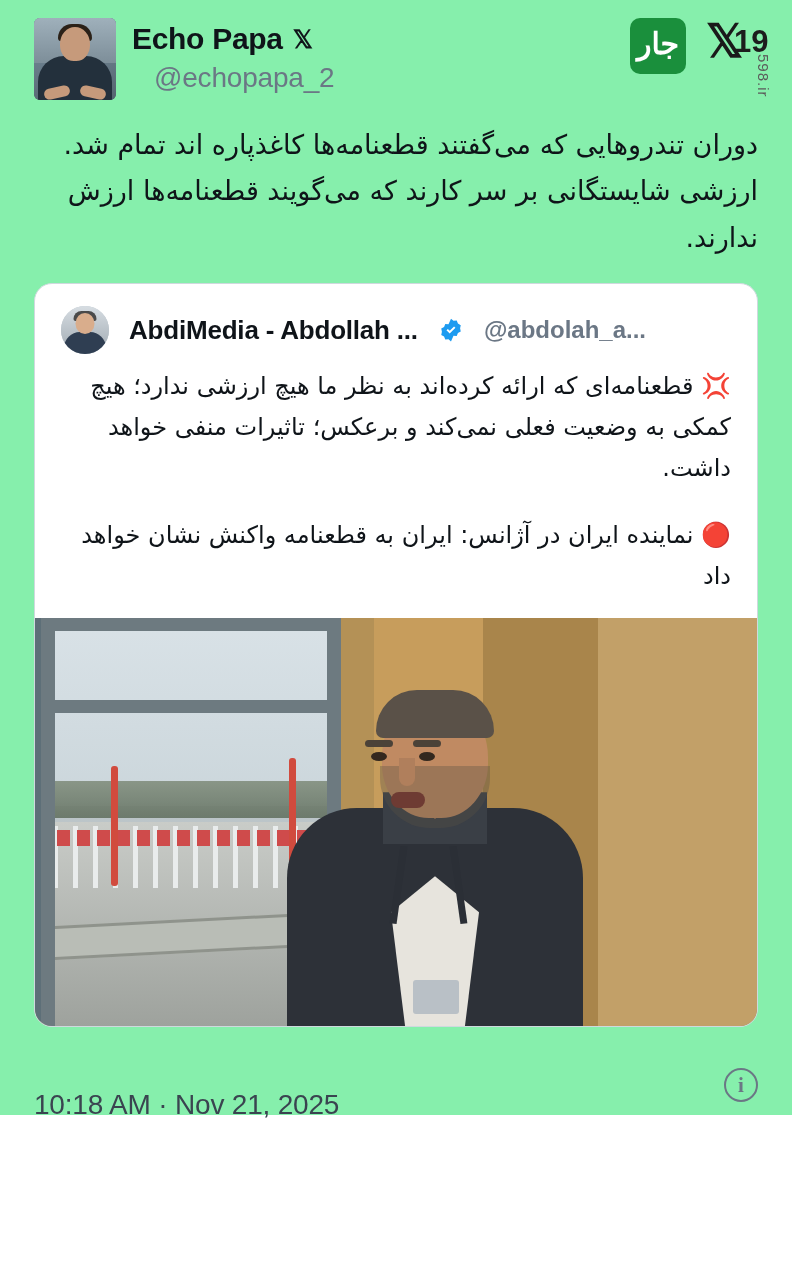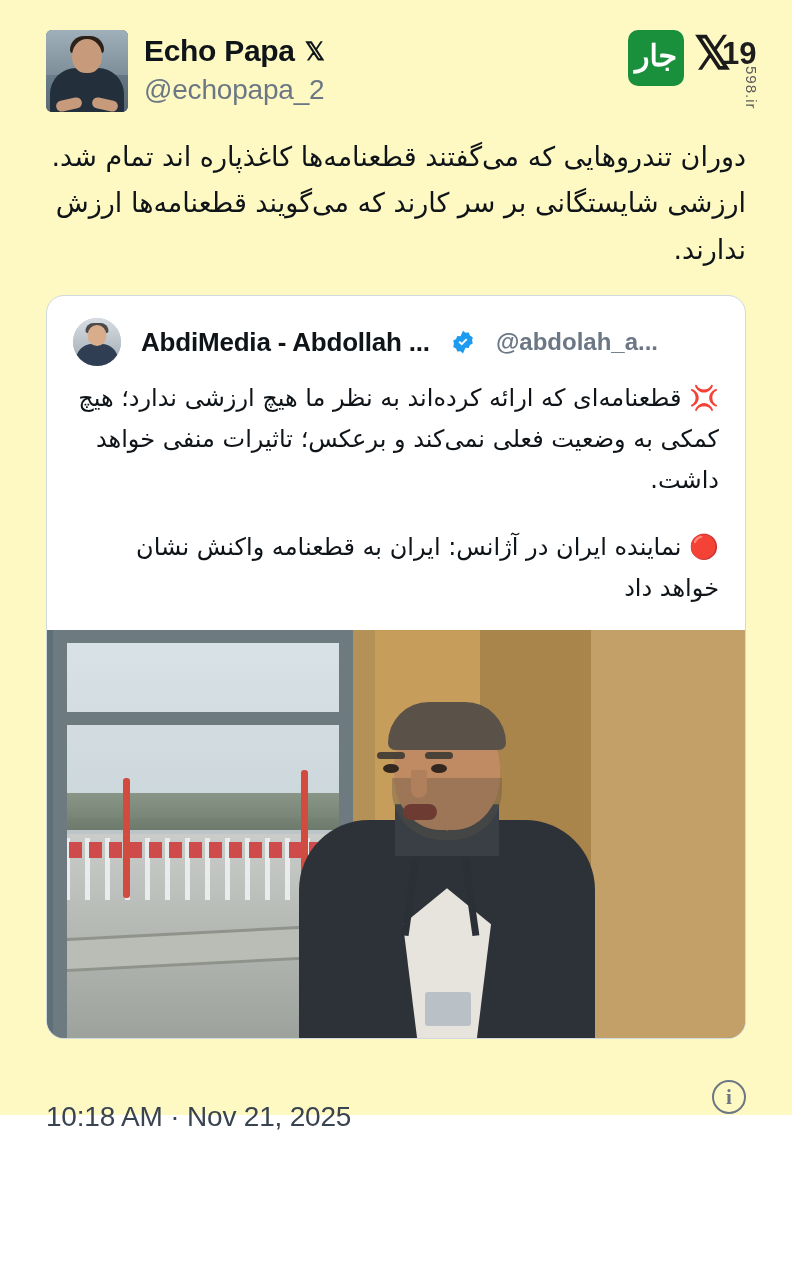--- a/index.html
+++ b/index.html
@@ -8,22 +8,22 @@
     height: 1280px;
     background: #ffffff;
     font-family: "Liberation Sans", sans-serif;
     color: #0f1419;
     overflow: hidden;
   }
   .screen {
     position: relative;
     width: 792px;
     height: 1115px;
-    background: #fef9c3;
-    padding: 16px;
+    background: #86efac;
+    padding: 4px;
   }
 
   
   .author-row {
     display: flex;
     align-items: flex-start;
     padding: 14px 18px 0 30px;
     position: relative;
   }
   .avatar {
@@ -96,30 +96,31 @@
     font-size: 25px;
     font-weight: bold;
     color: #0f1419;
     line-height: 1;
   }
   .handle {
     margin-top: 6px;
     font-size: 28px;
     color: #6b7785;
     letter-spacing: -0.2px;
+    margin-left: 22px;
   }
 
   
   .wm {
     position: absolute;
     top: 14px;
     right: 18px;
     display: flex;
     align-items: flex-start;
-    gap: 10px;
+    gap: 20px;
   }
   .wm-green {
     width: 56px; height: 56px;
     border-radius: 10px;
     background: #1a8f3c;
     display: flex; align-items: center; justify-content: center;
     color: #ffffff;
     font-size: 30px;
     font-weight: bold;
     line-height: 1;

